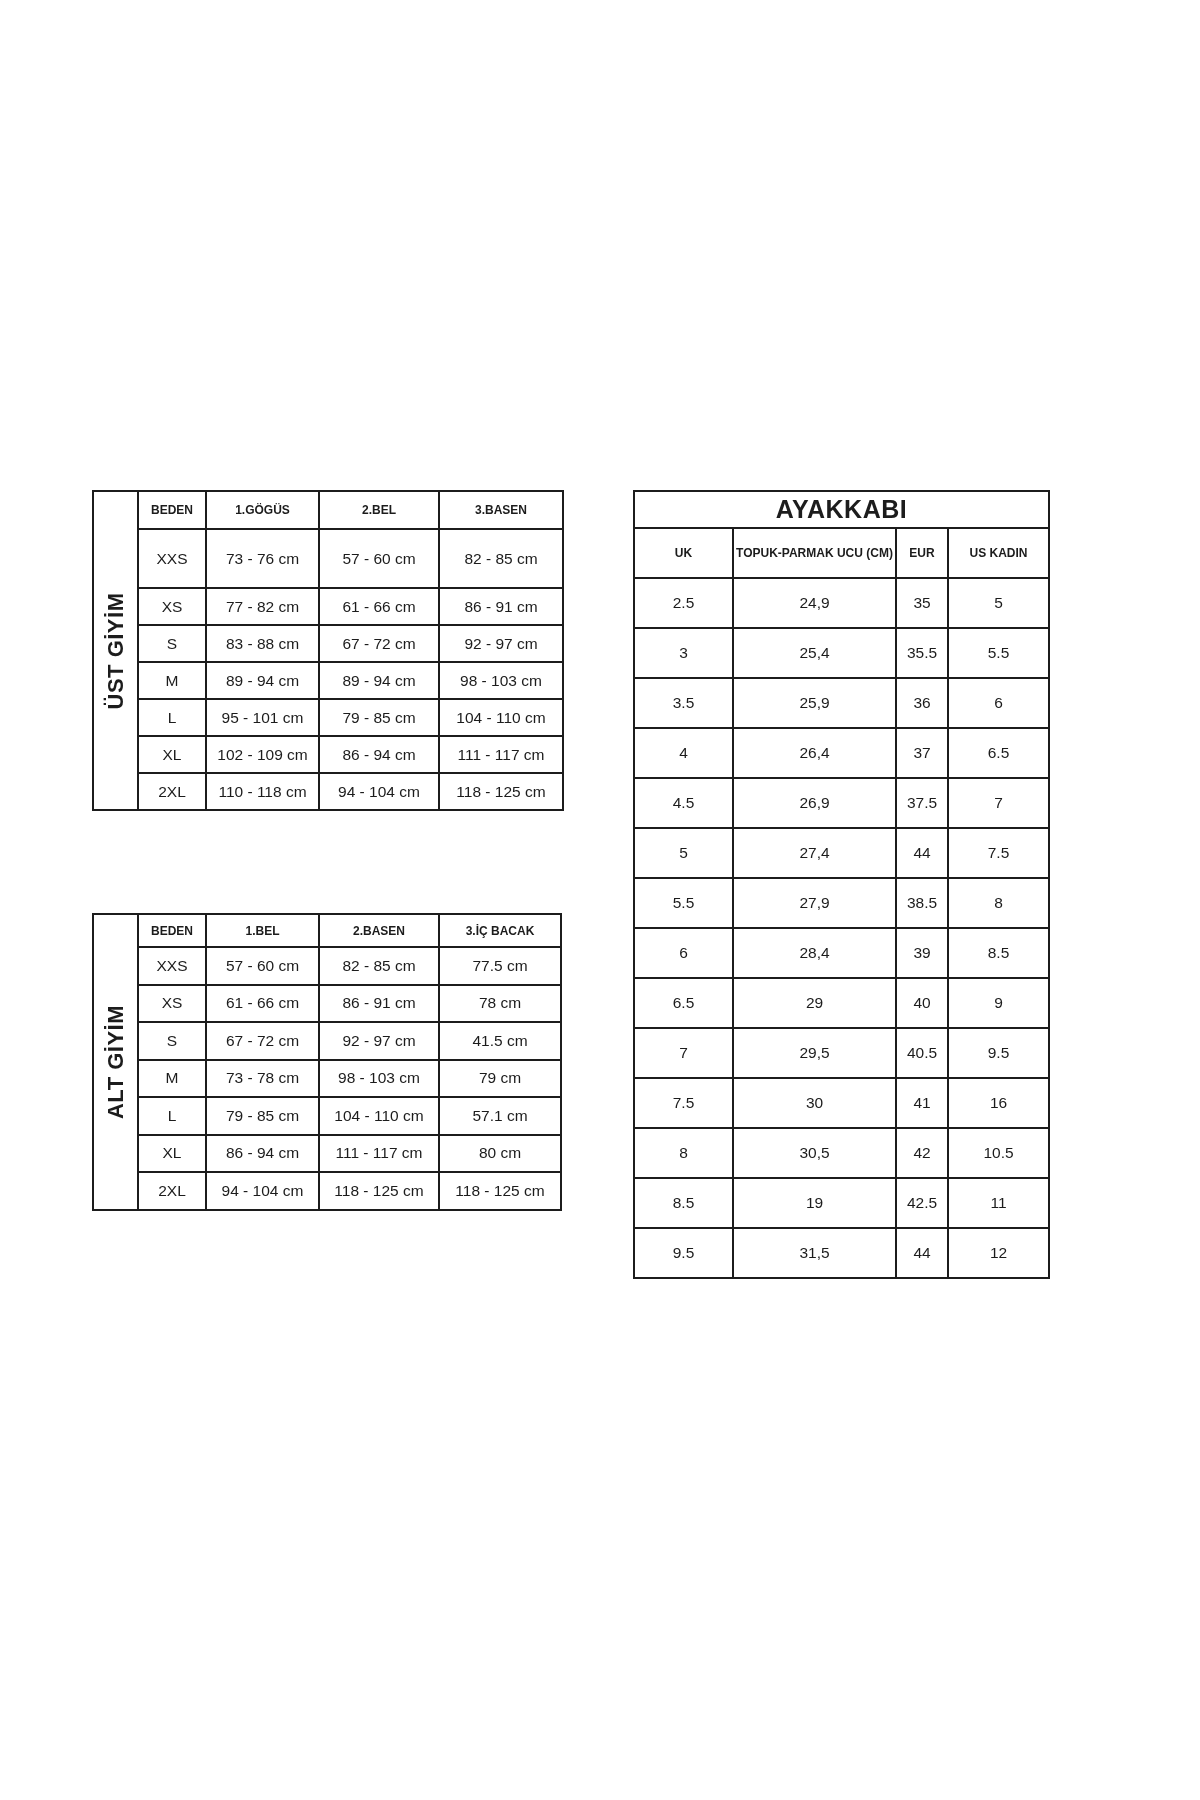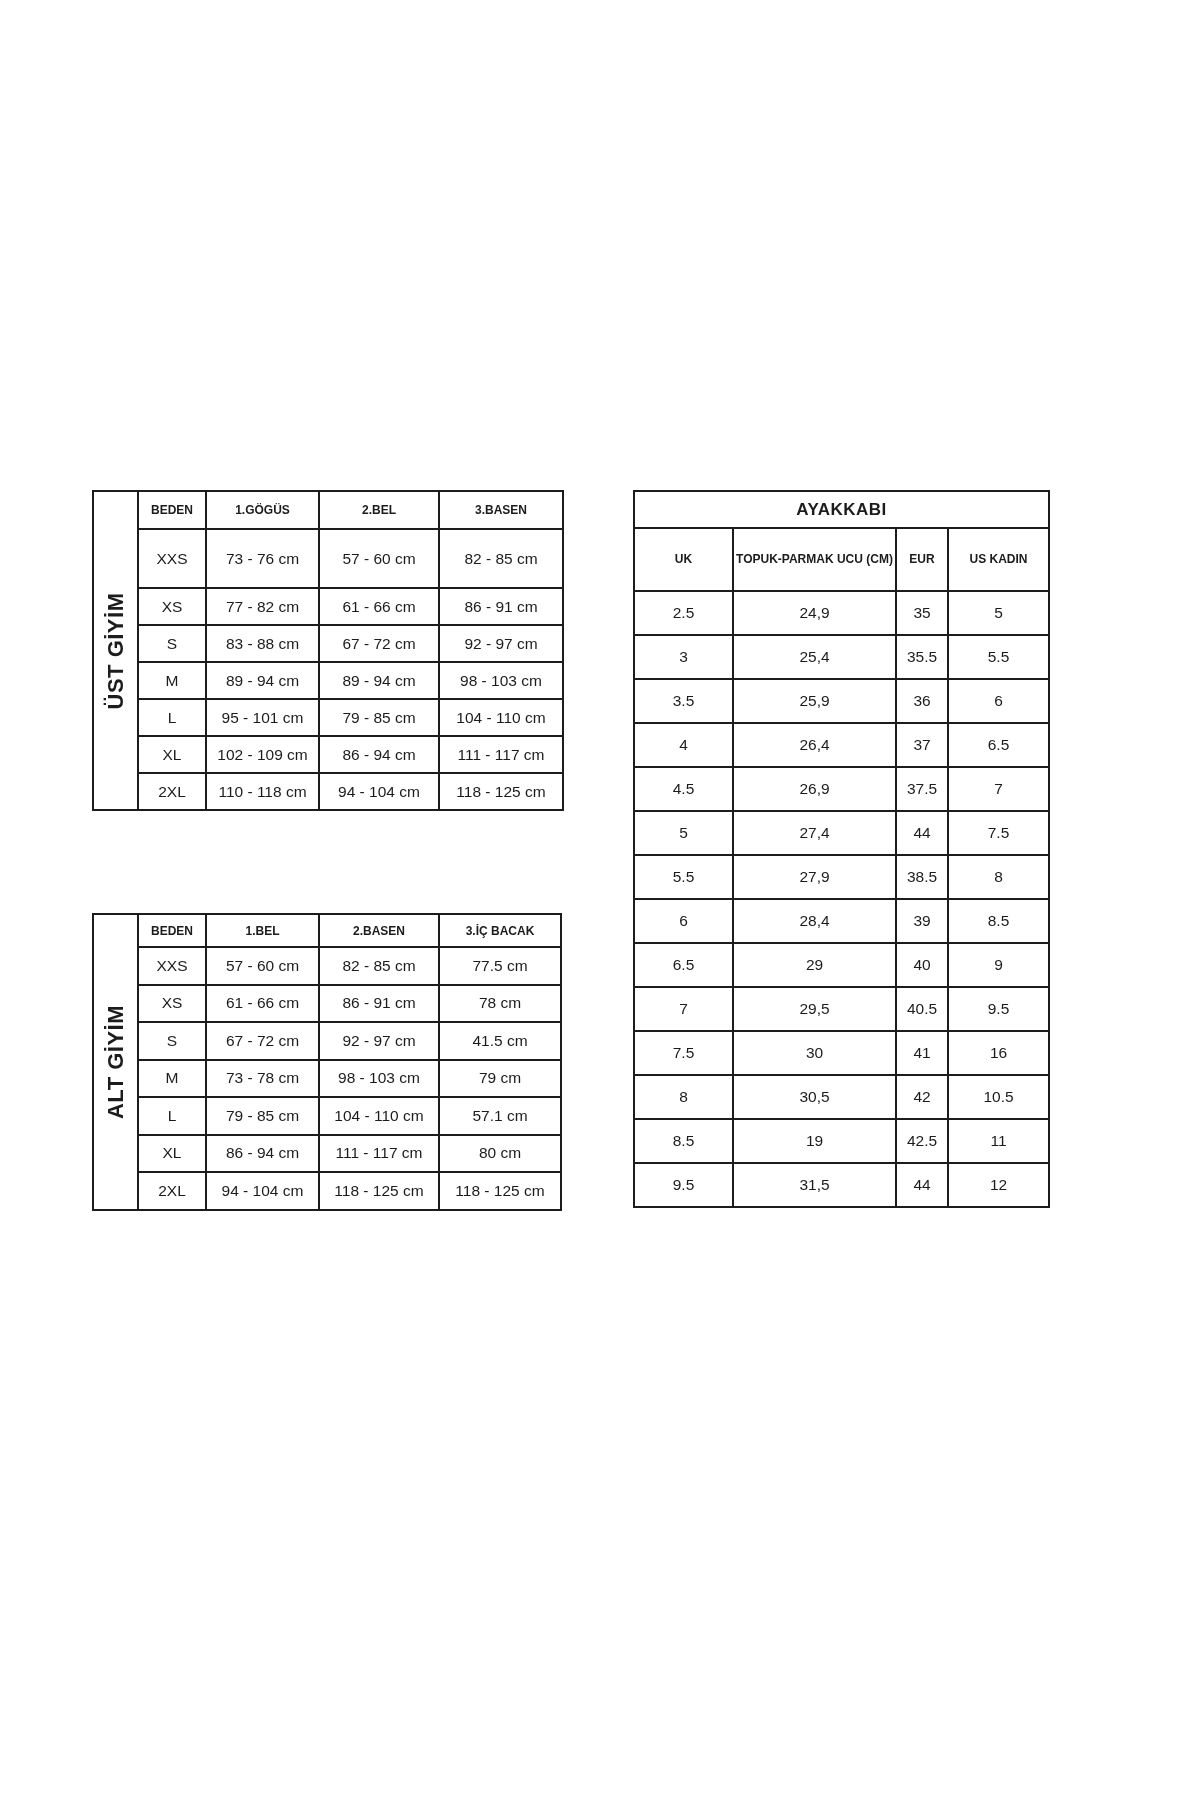--- a/index.html
+++ b/index.html
@@ -52,24 +52,24 @@
     left: 50%;
     transform: translate(-50%, -50%) rotate(-90deg);
     white-space: nowrap;
     font-weight: bold;
     font-size: 22px;
     letter-spacing: 0.5px;
     color: #1c1c1c;
   }
   
   #shoe-table { left: 633px; top: 490px; width: 415px; }
-  #shoe-table tr { height: 44px; }
+  #shoe-table tr { height: 50px; }
   #shoe-table tr.title-row { height: 37px; }
-  #shoe-table tr.title-row th { font-size: 17px; letter-spacing: 0.5px; }
-  #shoe-table tr.head-row { height: 63px; }
+  #shoe-table tr.title-row th { font-size: 25px; letter-spacing: 0.5px; }
+  #shoe-table tr.head-row { height: 50px; }
   #shoe-table tr.head-row th { line-height: 1.2; }
 </style>
 </head>
 <body>
 
 <div class="canvas">
 
   <table class="sizes" id="ust-table">
     <colgroup>
       <col style="width:45px">

